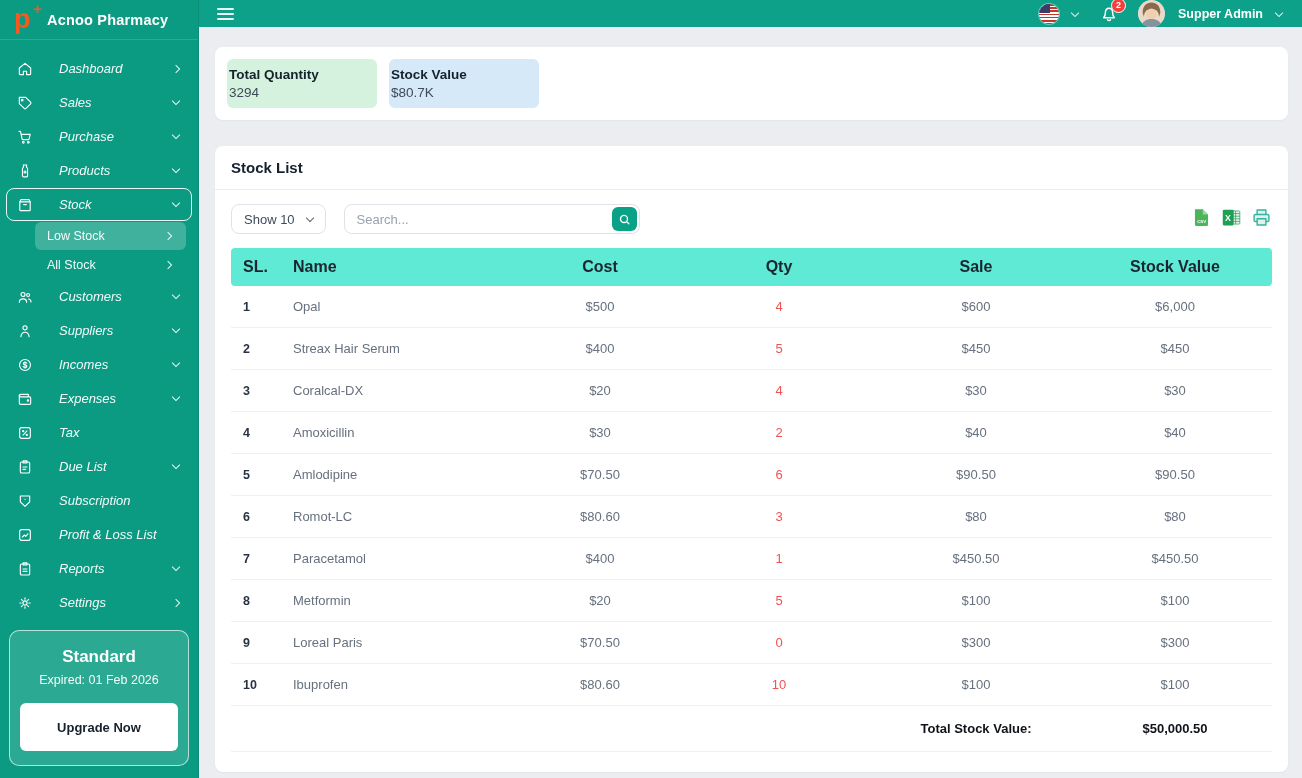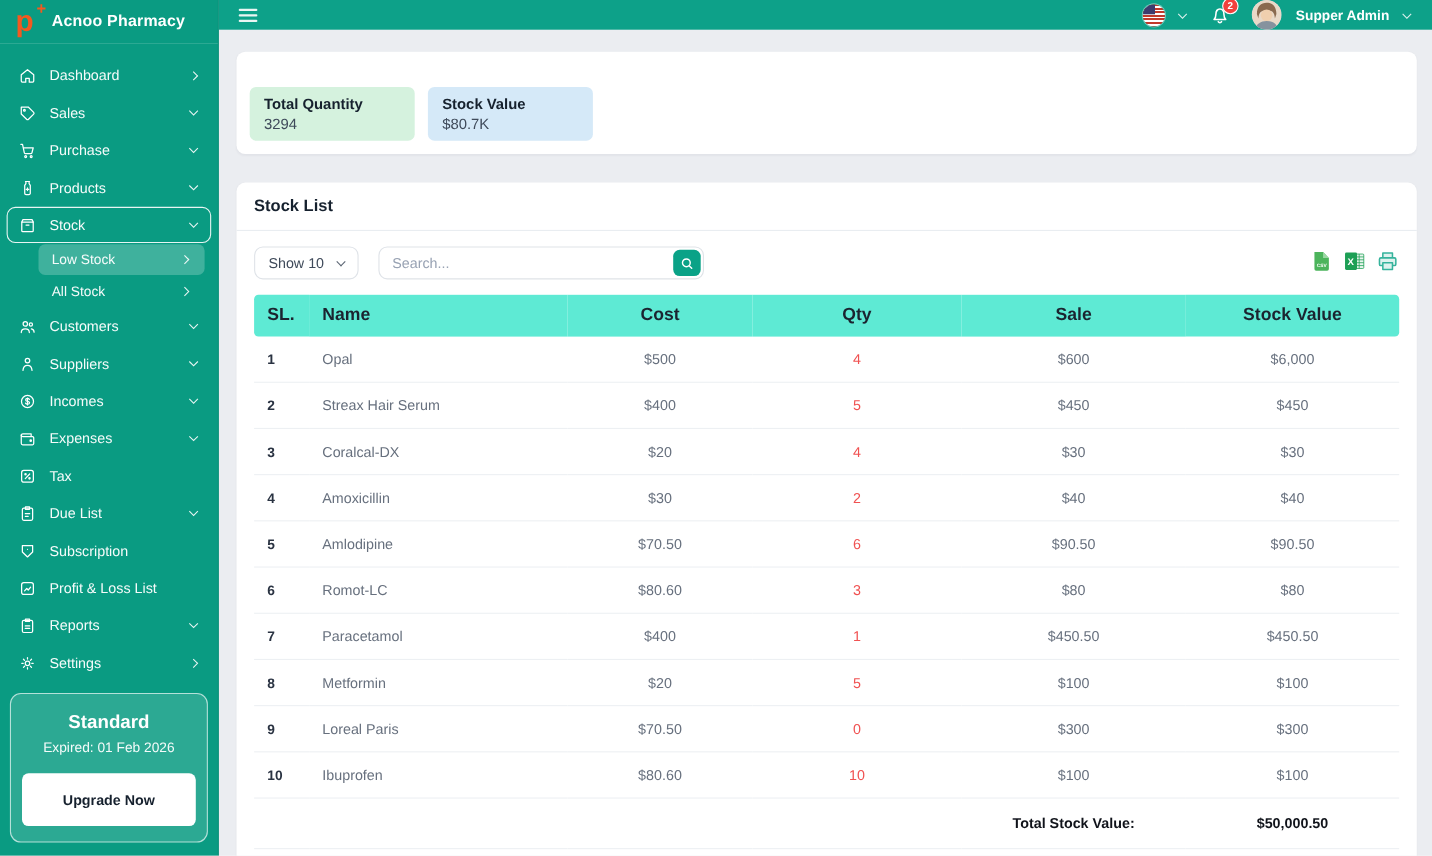--- a/index.html
+++ b/index.html
@@ -10,21 +10,21 @@
 
   
   .sidebar { width:199px; min-width:199px; background:#0a9b82; display:flex; flex-direction:column; border-right:1px solid rgba(0,0,0,.08); }
   .brand { height:40px; display:flex; align-items:center; gap:9px; padding:0 14px; border-bottom:1px solid rgba(255,255,255,.14); }
   .logo { position:relative; width:24px; height:28px; }
   .logo .p { font-size:27px; font-weight:800; color:#f4591f; line-height:26px; letter-spacing:-1px; }
   .logo .plus { position:absolute; top:-6px; right:-4px; font-size:15px; font-weight:800; color:#f4591f; }
   .brand-name { color:#fff; font-size:14.5px; font-weight:700; letter-spacing:.2px; }
 
   .menu { flex:1; padding:12px 0 0 0; overflow:hidden; }
-  .menu-item { display:flex; align-items:center; gap:12px; margin:0 6px 1px 6px; padding:8px 10px; border-radius:8px; color:rgba(255,255,255,.96); cursor:pointer; }
+  .menu-item { display:flex; align-items:center; gap:26px; margin:0 6px 1px 6px; padding:8px 10px; border-radius:8px; color:rgba(255,255,255,.96); cursor:pointer;font-style:italic; }
   .menu-item.active { border:1px solid rgba(255,255,255,.9); padding:7px 9px; }
   .mi-icon { width:17px; height:17px; display:flex; align-items:center; justify-content:center; color:#fff; }
   .mi-icon svg { width:16px; height:16px; }
   .mi-label { flex:1; font-size:13px; font-weight:500; white-space:nowrap; }
   .chev { width:6px; height:6px; border-right:1.6px solid rgba(255,255,255,.9); border-bottom:1.6px solid rgba(255,255,255,.9); display:inline-block; margin-right:3px; }
   .chev.right { transform:rotate(-45deg); }
   .chev.down { transform:rotate(45deg); margin-top:-3px; }
   .sub-item { display:flex; align-items:center; margin:1px 12px 1px 35px; padding:7px 12px; border-radius:6px; color:rgba(255,255,255,.95); cursor:pointer; }
   .sub-item.selected { background:rgba(255,255,255,.22); }
   .sub-label { flex:1; font-size:12.5px; font-weight:500; }
@@ -46,21 +46,21 @@
   .bell-wrap { position:relative; cursor:pointer; margin-left:8px; }
   .bell-wrap svg { width:20px; height:20px; display:block; }
   .badge { position:absolute; top:-6px; right:-7px; min-width:15px; height:15px; background:#f2413d; border:1.5px solid #fff; border-radius:50%; color:#fff; font-size:9px; font-weight:700; display:flex; align-items:center; justify-content:center; }
   .avatar { width:27px; height:27px; border-radius:50%; overflow:hidden; background:#cfd6dd; margin-left:6px; cursor:pointer; }
   .avatar svg { width:100%; height:100%; display:block; }
   .user-name { color:#fff; font-size:12.5px; font-weight:700; cursor:pointer; }
 
   .content { flex:1; padding:20px 14px 0 16px; }
 
   .summary-wrap { background:#fff; border-radius:8px; padding:12px; display:flex; gap:12px; box-shadow:0 1px 2px rgba(16,24,40,.04); }
-  .stat-card { width:150px; border-radius:6px; padding:8px 13px;margin-top:20px; }
+  .stat-card { width:150px; border-radius:6px; padding:8px 2px; }
   .stat-title { font-size:13.5px; font-weight:700; color:#16212e; margin-bottom:3px; }
   .stat-value { font-size:13.5px; color:#3f4a5a; }
 
   .stock-card { background:#fff; border-radius:8px; margin-top:26px; box-shadow:0 1px 2px rgba(16,24,40,.04); padding-bottom:20px; }
   .stock-card-head { padding:13px 16px; border-bottom:1px solid #e9edf1; }
   .stock-title { font-size:15px; font-weight:700; color:#16212e; }
 
   .controls { display:flex; align-items:center; padding:14px 16px 12px 16px; }
   .show-select { display:flex; align-items:center; gap:12px; height:30px; border:1px solid #dfe3e8; border-radius:8px; padding:0 12px; color:#3f4a5a; cursor:pointer; background:#fff; }
   .chev-dark { width:6px; height:6px; border-right:1.6px solid #5b6573; border-bottom:1.6px solid #5b6573; transform:rotate(45deg); display:inline-block; margin-top:-3px; }

